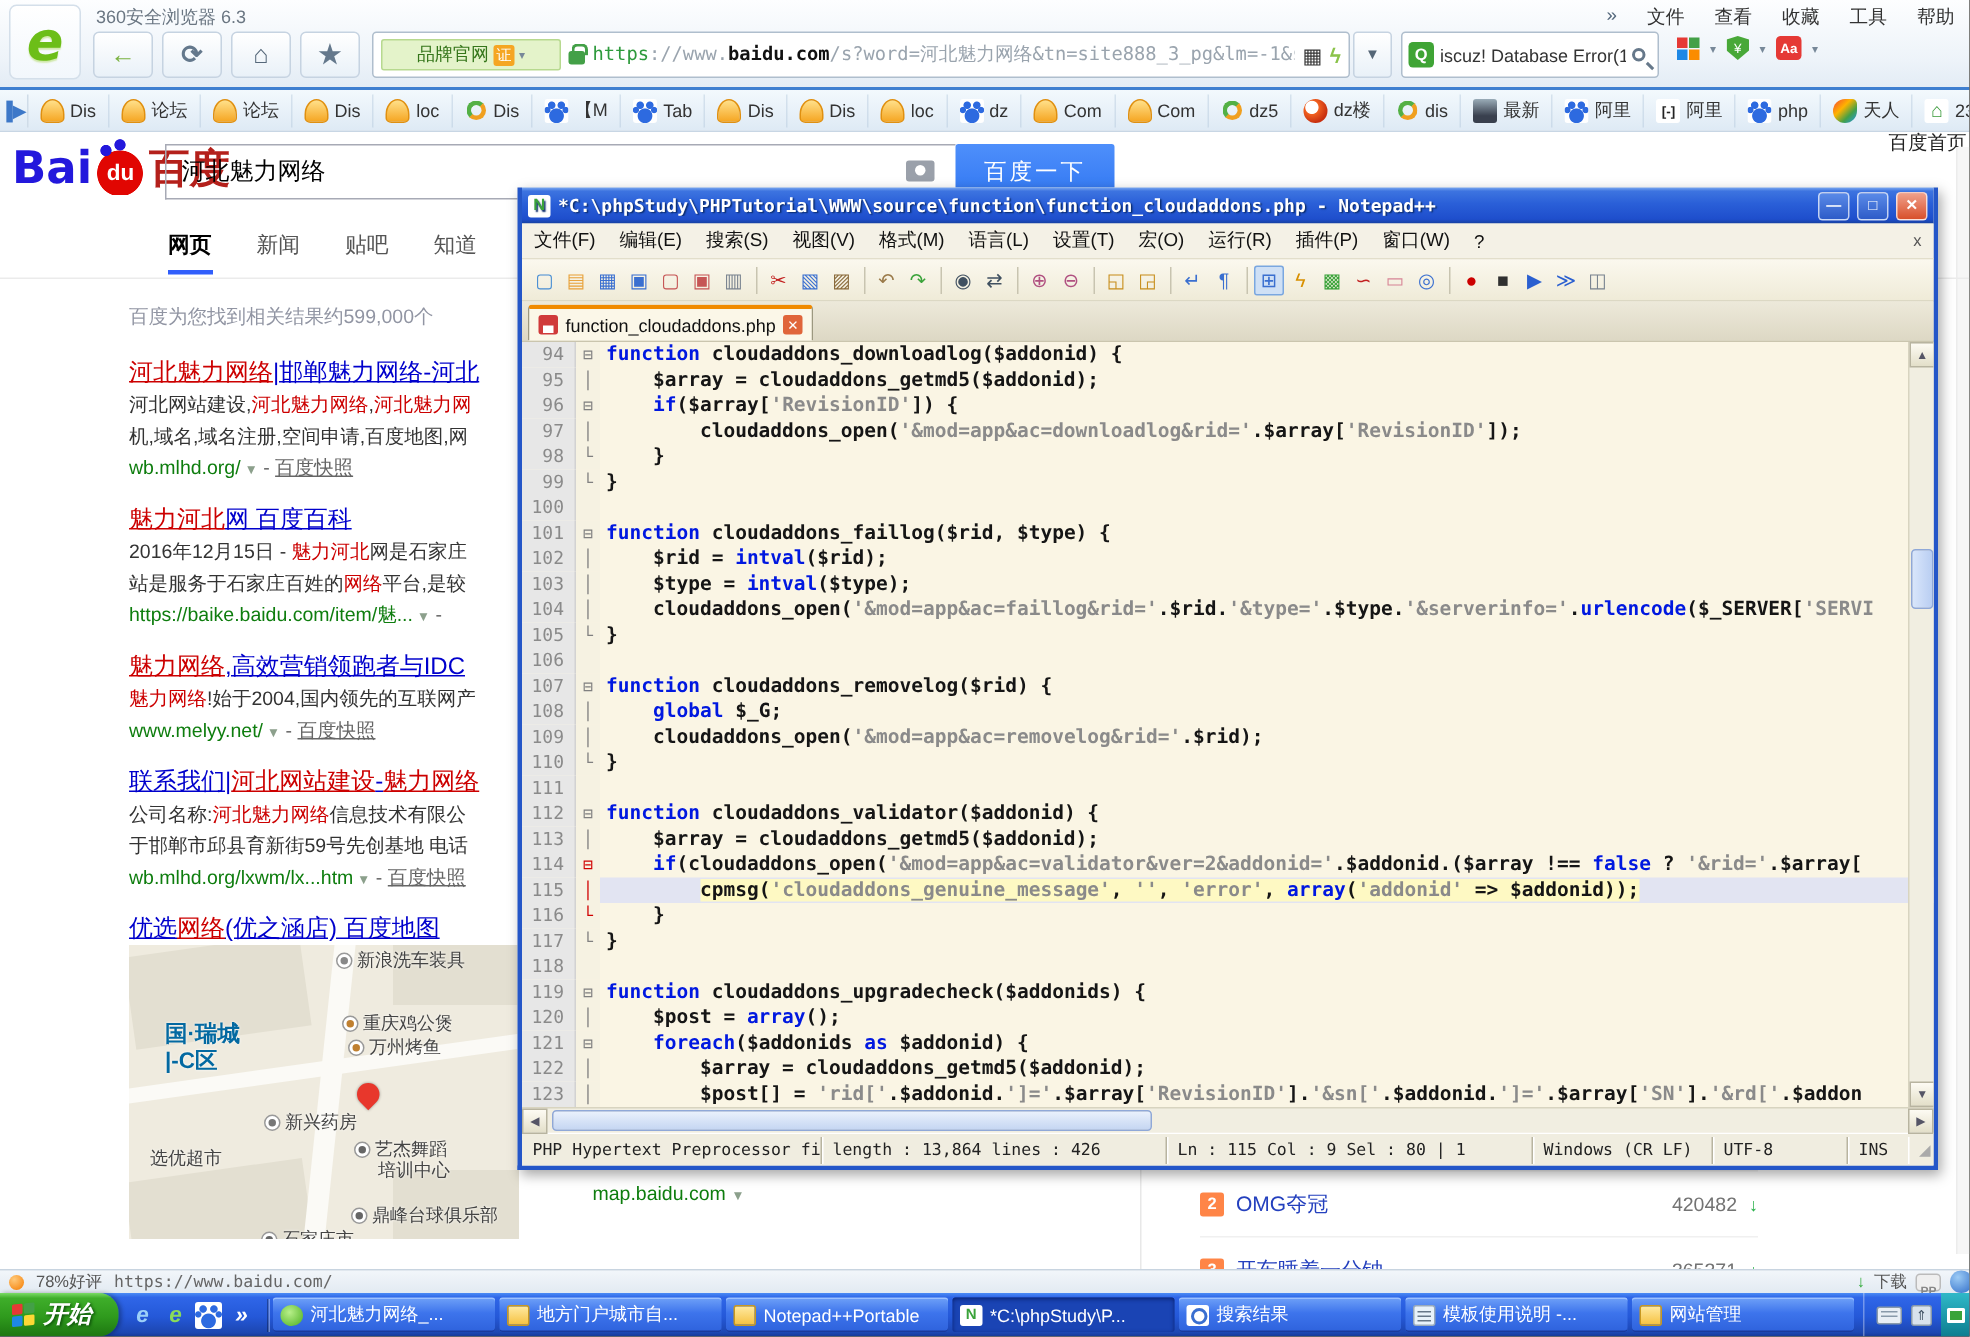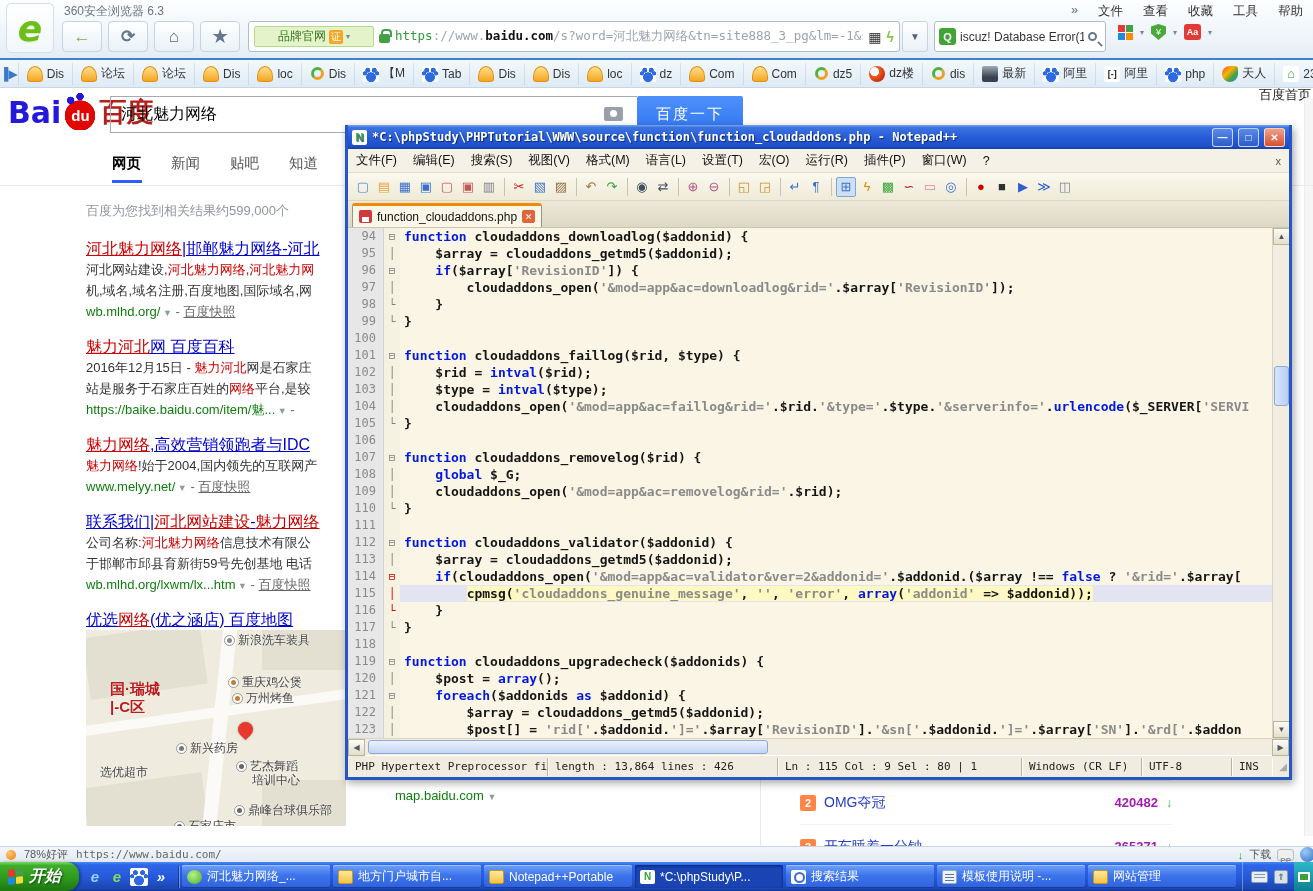--- a/index.html
+++ b/index.html
@@ -80,30 +80,30 @@
   .res-u{font-size:13px;height:21px;line-height:21px;white-space:nowrap;color:#666;}
   .res-u .u{color:#0E7D0E;}
   .res-u .c{color:#666;text-decoration:underline;}
   .res-u .dn{color:#8CA08C;font-size:9px;}
   .map{position:absolute;left:0;top:392px;width:260px;height:196px;background:#EFEBDF;overflow:hidden;}
   .blk{position:absolute;background:#E3DFD1;}
   .road{position:absolute;background:#FBFAF6;}
   .mlabel{position:absolute;font-size:12px;color:#444;white-space:nowrap;display:flex;align-items:center;gap:3px;text-shadow:0 0 2px #fff;}
   .mico{width:11px;height:11px;border-radius:50%;background:#fff;border:1px solid #999;display:inline-flex;align-items:center;justify-content:center;flex:0 0 auto;}
   .mico i{width:5px;height:5px;border-radius:50%;display:block;}
-  .marea{position:absolute;font-size:15px;font-weight:bold;color:#b91c1c;text-shadow:0 0 2px #fff;white-space:nowrap;}
+  .marea{position:absolute;font-size:15px;font-weight:bold;color:#0369a1;text-shadow:0 0 2px #fff;white-space:nowrap;}
   .pin{position:absolute;width:15px;height:15px;background:#E8372C;border-radius:50% 50% 50% 0;transform:rotate(-45deg);box-shadow:0 0 2px rgba(0,0,0,.4);}
   .maplink{position:absolute;left:395px;top:700px;font-size:13px;color:#0E7D0E;}
   .maplink .dn{color:#8CA08C;font-size:9px;}
   .vdiv{position:absolute;left:760px;top:690px;height:68px;border-left:1px solid #E8E8E8;}
   .hot{position:absolute;left:800px;top:692px;width:372px;}
   .hotrow{height:44px;display:flex;align-items:center;gap:8px;border-top:1px solid #F0F0F0;}
   .rankb{width:16px;height:16px;background:#FF8547;color:#fff;font-size:11px;font-weight:bold;display:flex;align-items:center;justify-content:center;border-radius:2px;flex:0 0 auto;}
   .hott{flex:1;font-size:14px;color:#2440BE;}
-  .hotv{font-size:13px;color:#a21caf;font-weight:bold;}
+  .hotv{font-size:13px;color:#737373;}
   .hotdn{color:#2BB24C;font-weight:bold;font-size:12px;}
 
   
   .npp{position:absolute;left:345px;top:125px;width:947px;height:655px;z-index:20;border:3px solid #2456C8;border-top:none;background:#F4F1E6;box-shadow:2px 3px 8px rgba(0,0,0,.35);}
   .npp-title{height:24px;background:linear-gradient(180deg,#7AA7F0 0%,#3D74E0 10%,#2A5FD8 45%,#1E4ECC 88%,#16409F 100%);display:flex;align-items:center;gap:5px;padding:0 4px;color:#fff;font-weight:bold;font-size:12.5px;text-shadow:1px 1px 1px #0A2A6A;}
   .npp-ico{width:15px;height:15px;background:#fff;border-radius:2px;color:#3AA33A;font-size:11px;font-weight:bold;display:flex;align-items:center;justify-content:center;flex:0 0 auto;}
   .npp-title .t{flex:1;white-space:nowrap;overflow:hidden;font-family:"DejaVu Sans Mono",monospace;font-size:12px;}
   .wbtn{width:21px;height:19px;border:1px solid rgba(255,255,255,.7);border-radius:3px;display:flex;align-items:center;justify-content:center;font-size:10px;color:#fff;background:linear-gradient(#5A8AE8,#2E5CC8);text-shadow:none;}
   .wbtn.close{background:linear-gradient(#F0A08A,#D8502C);}
   .npp-menu{height:24px;background:#F4F1E6;display:flex;align-items:center;font-size:12.5px;color:#111;border-bottom:1px solid #E2DECB;}
@@ -352,21 +352,21 @@
         <span class="btab">贴吧</span>
         <span class="btab">知道</span>
       </div>
     <div class="tabline"></div>
     <div class="pagehr"></div>
     <div class="stats">百度为您找到相关结果约599,000个</div>
     <div class="results" id="results">
         <div class="res">
           <div class="res-t"><span class="seg-hl">河北魅力网络</span><span class="seg-lnk">|邯郸魅力网络-河北</span></div>
           <div class="res-l"><span>河北网站建设,</span><span class="seg-hl">河北魅力网络</span><span>,</span><span class="seg-hl">河北魅力网</span></div>
-          <div class="res-l"><span>机,域名,域名注册,百度地图,国际域名,网</span></div>
+          <div class="res-l"><span>机,域名,域名注册,空间申请,百度地图,网</span></div>
           <div class="res-u"><span class="u">wb.mlhd.org/</span><span class="dn"> ▼</span><span> - </span><span class="c">百度快照</span></div>
         </div>
         <div class="res">
           <div class="res-t"><span class="seg-hl">魅力河北</span><span class="seg-lnk">网 百度百科</span></div>
           <div class="res-l"><span>2016年12月15日 - </span><span class="seg-hl">魅力河北</span><span>网是石家庄</span></div>
           <div class="res-l"><span>站是服务于石家庄百姓的</span><span class="seg-hl">网络</span><span>平台,是较</span></div>
           <div class="res-u"><span class="u">https://baike.baidu.com/item/魅...</span><span class="dn"> ▼</span><span> - </span></div>
         </div>
         <div class="res">
           <div class="res-t"><span class="seg-hl">魅力网络</span><span class="seg-lnk">,高效营销领跑者与IDC</span></div>

